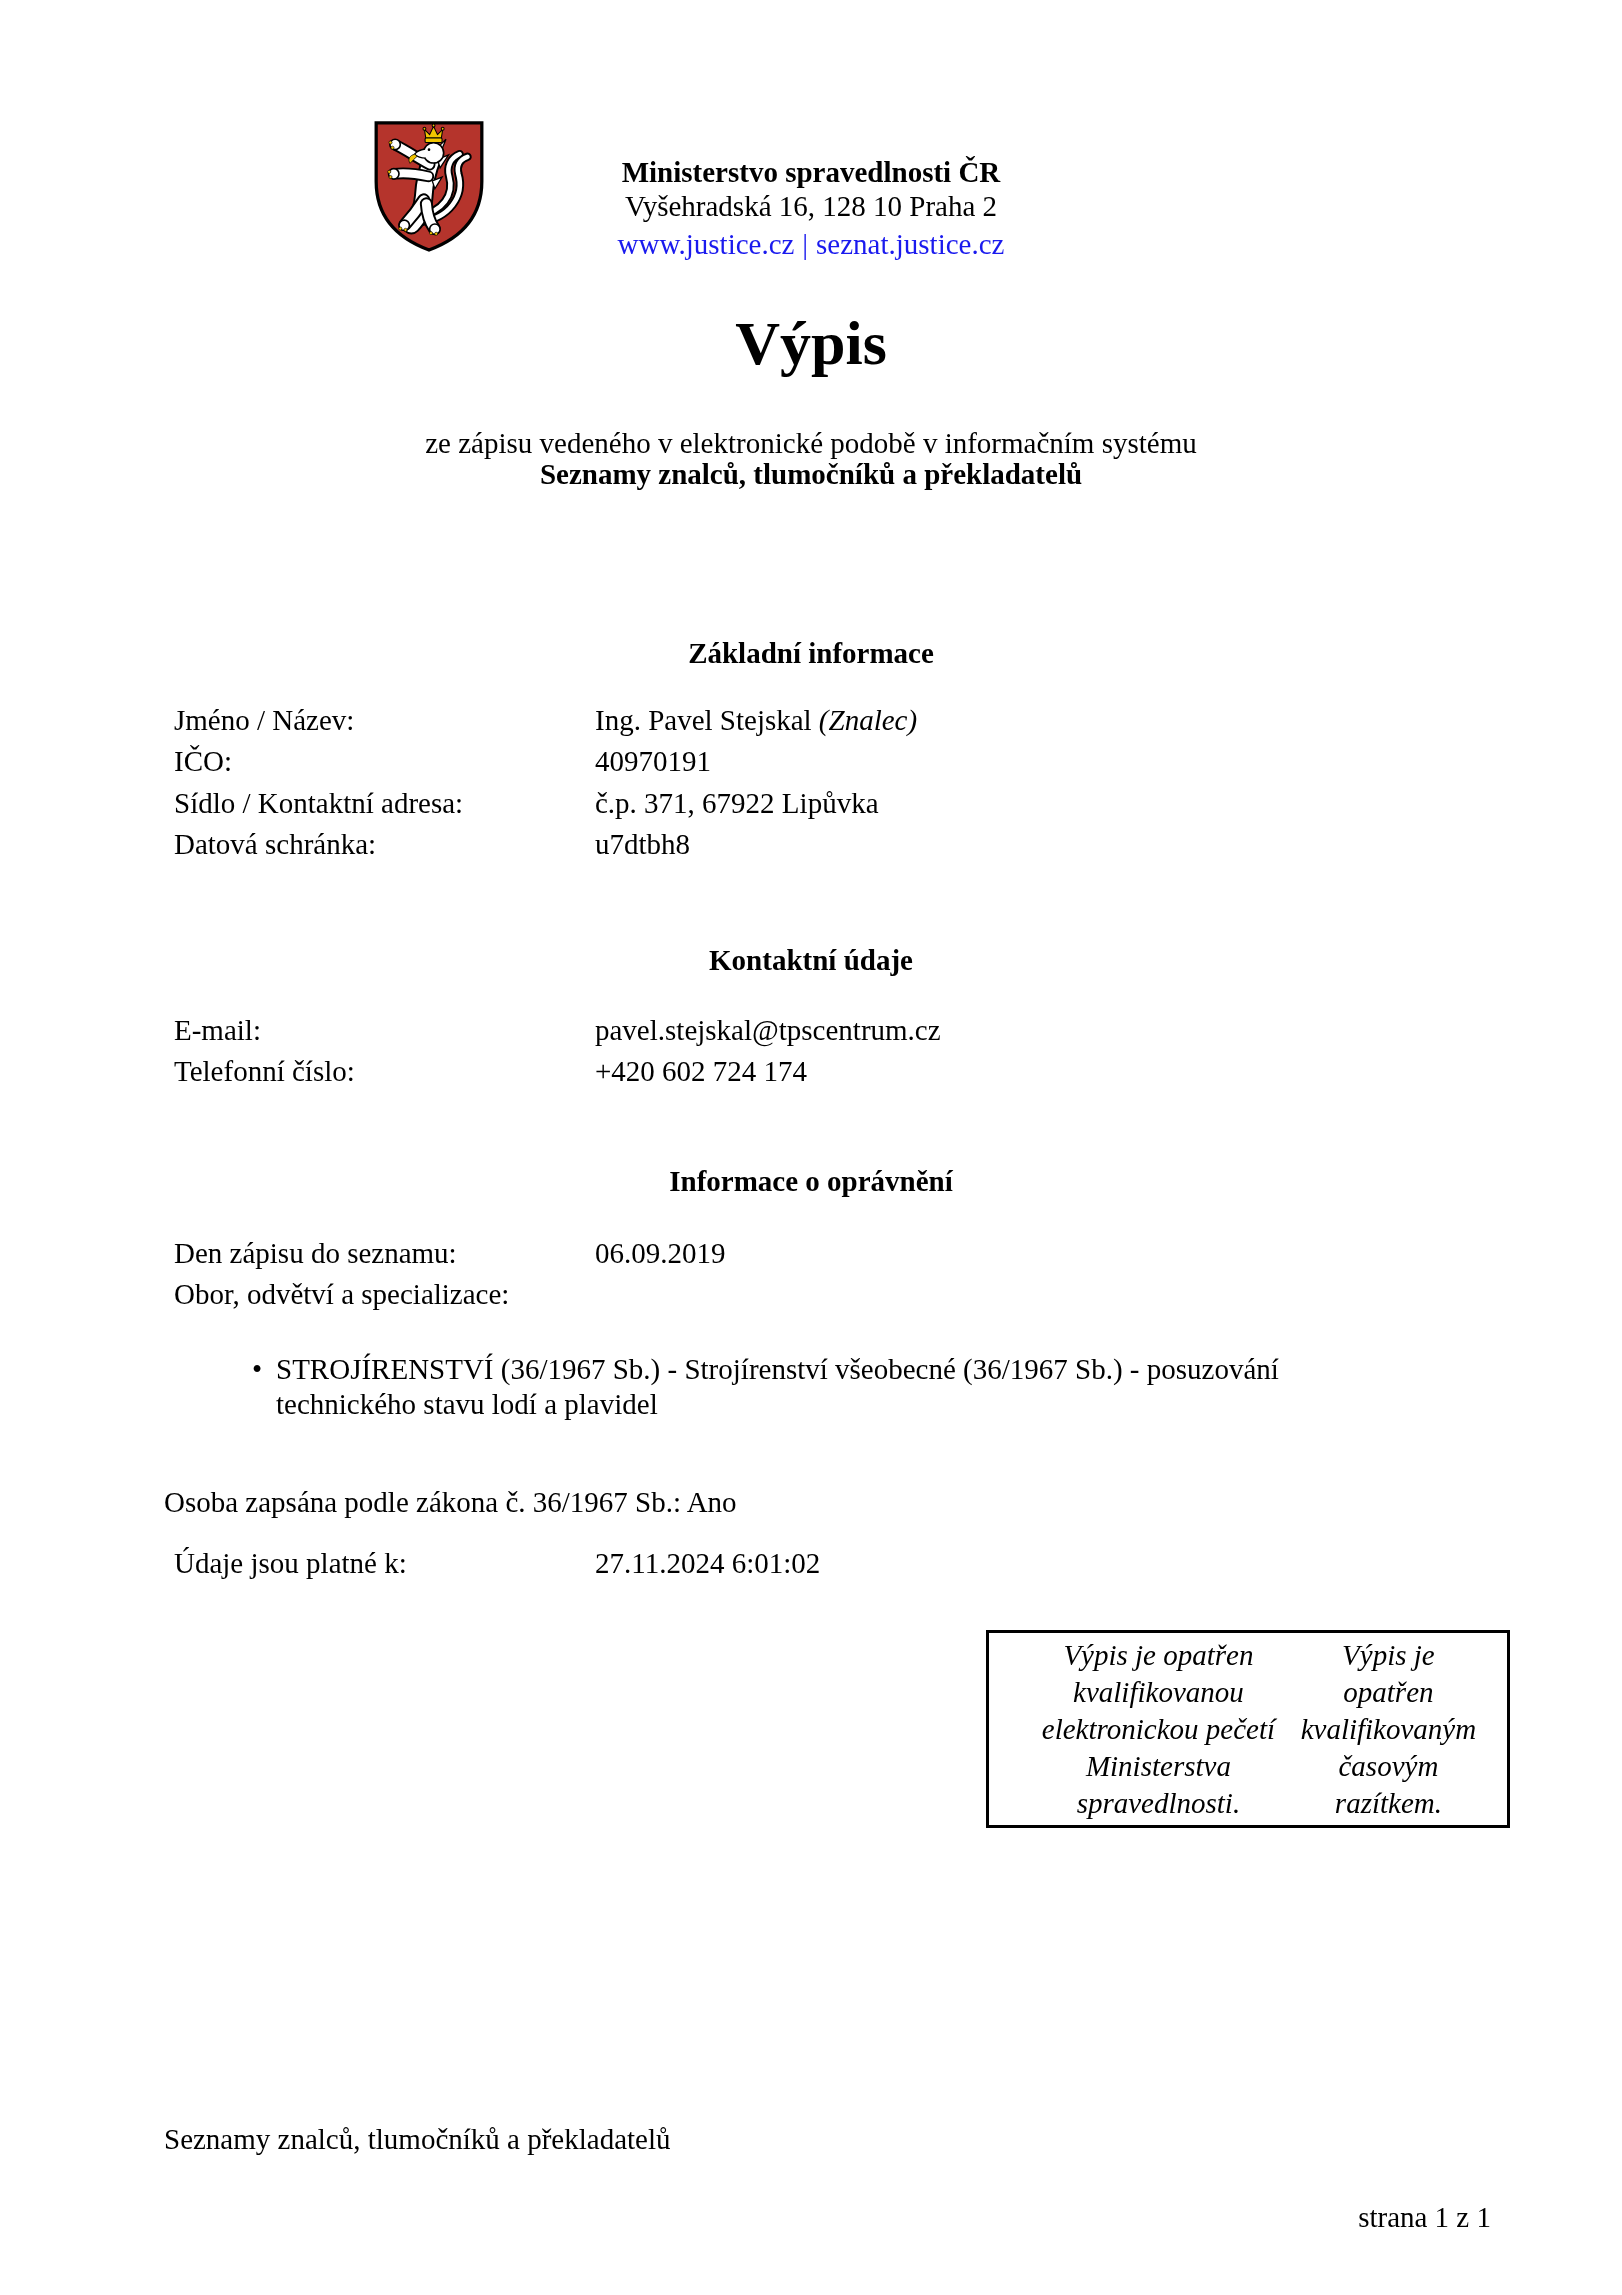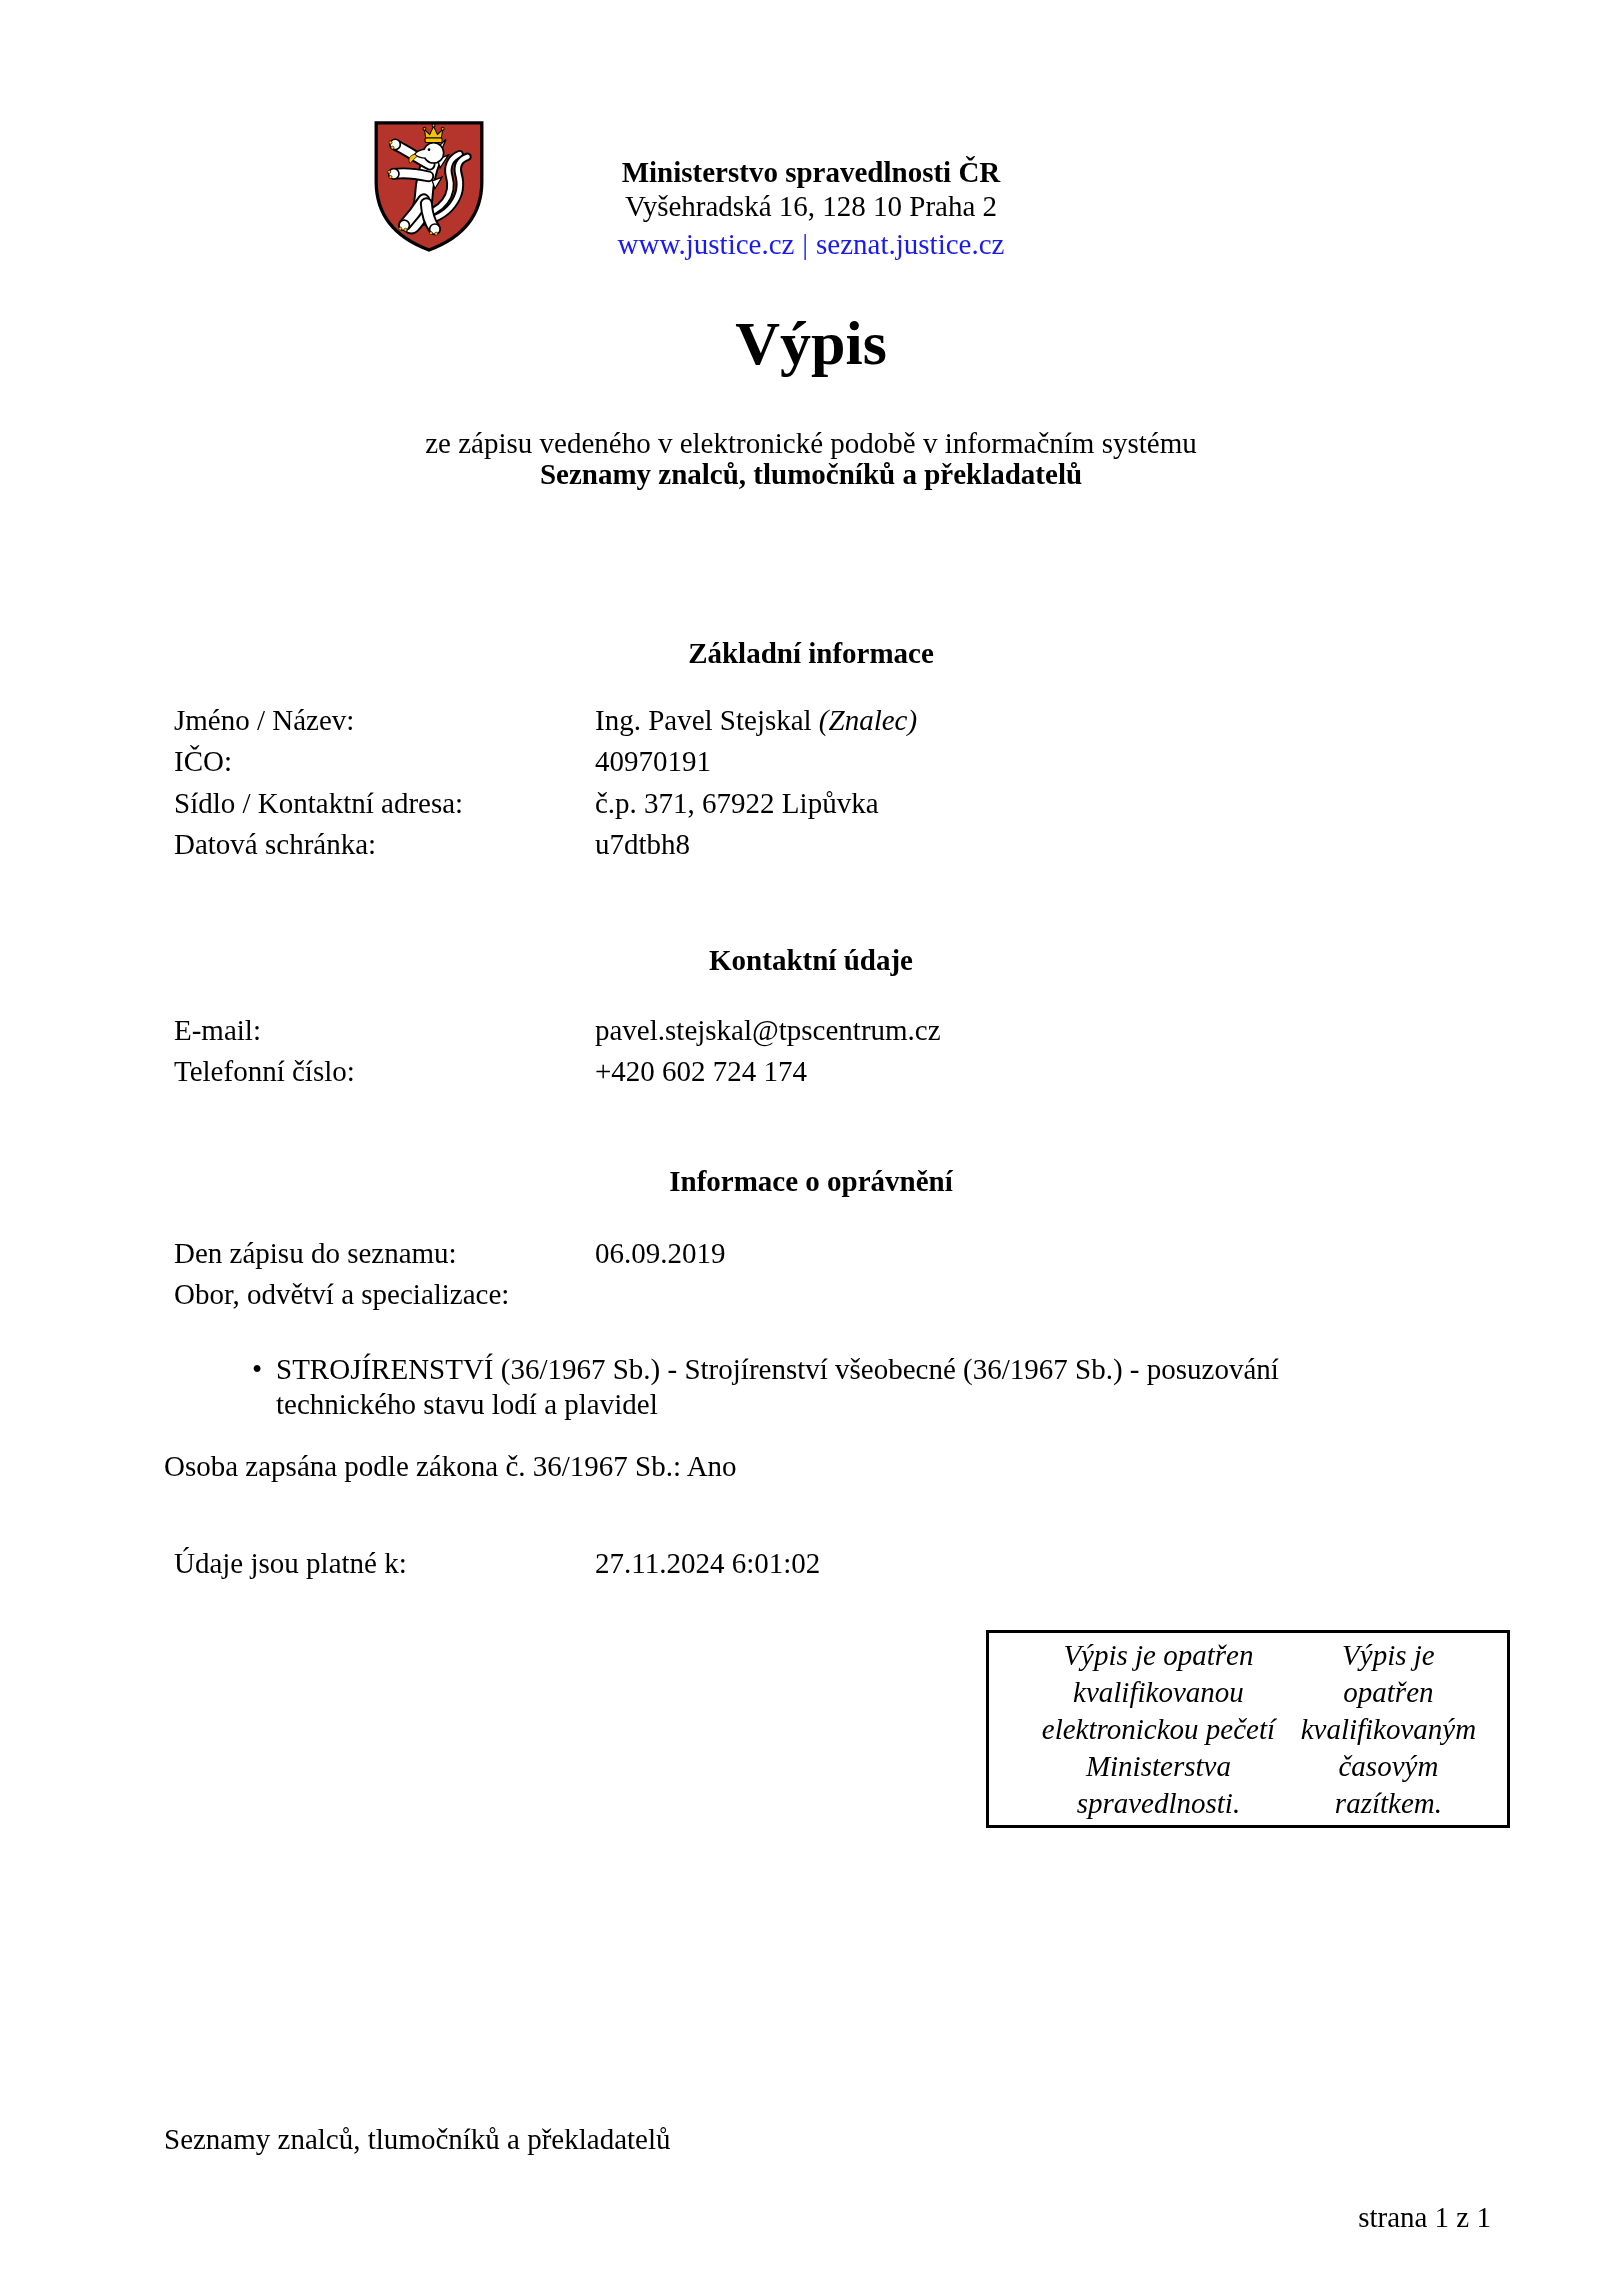--- a/index.html
+++ b/index.html
@@ -11,21 +11,21 @@
   .center-line{position:absolute;left:0;width:100%;text-align:center;font-size:29px;line-height:41px;white-space:nowrap;}
   .bold{font-weight:bold;}
   .italic{font-style:italic;}
   .title{top:307px;font-size:62px;line-height:72px;font-weight:bold;}
   .links span[data-name$="link"]{color:var(--link-blue,#1a1aee);cursor:pointer;}
   .links .sep{color:var(--link-blue,#1a1aee);padding:0 7.9px;}
   .row{position:absolute;left:10px;width:100%;height:41px;}
   .row .lab{position:absolute;left:164px;font-size:29px;line-height:41px;white-space:nowrap;}
   .row .val{position:absolute;left:585px;font-size:29px;line-height:41px;white-space:nowrap;}
   .note{margin-left:7.2px;}
-  .plain-line{position:absolute;left:164px;font-size:29px;line-height:41px;white-space:nowrap;}
+  .plain-line{position:absolute;left:164px;font-size:29px;line-height:41px;white-space:nowrap;margin-top:36px;}
   .bullet-item{position:absolute;left:252px;top:1352px;width:1084px;padding-left:24px;box-sizing:border-box;
     font-size:29px;line-height:35px;}
   .bullet-item .bullet{position:absolute;left:0;top:0;}
   .stamp-box{position:absolute;left:986px;top:1630px;width:524px;height:198px;border:3.9px solid #000;
     box-sizing:border-box;display:flex;flex-direction:row;justify-content:center;align-items:center;
     text-align:center;font-style:italic;font-size:29px;line-height:37px;padding:0 29px;}
   .stamp-box p{margin:0;}
   .footer-left{position:absolute;left:164px;top:2119px;font-size:29px;line-height:41px;white-space:nowrap;}
   .footer-right{position:absolute;right:131px;top:2197px;font-size:29px;line-height:41px;white-space:nowrap;}
   .coat{position:absolute;left:372px;top:119px;width:114px;height:135px;}

